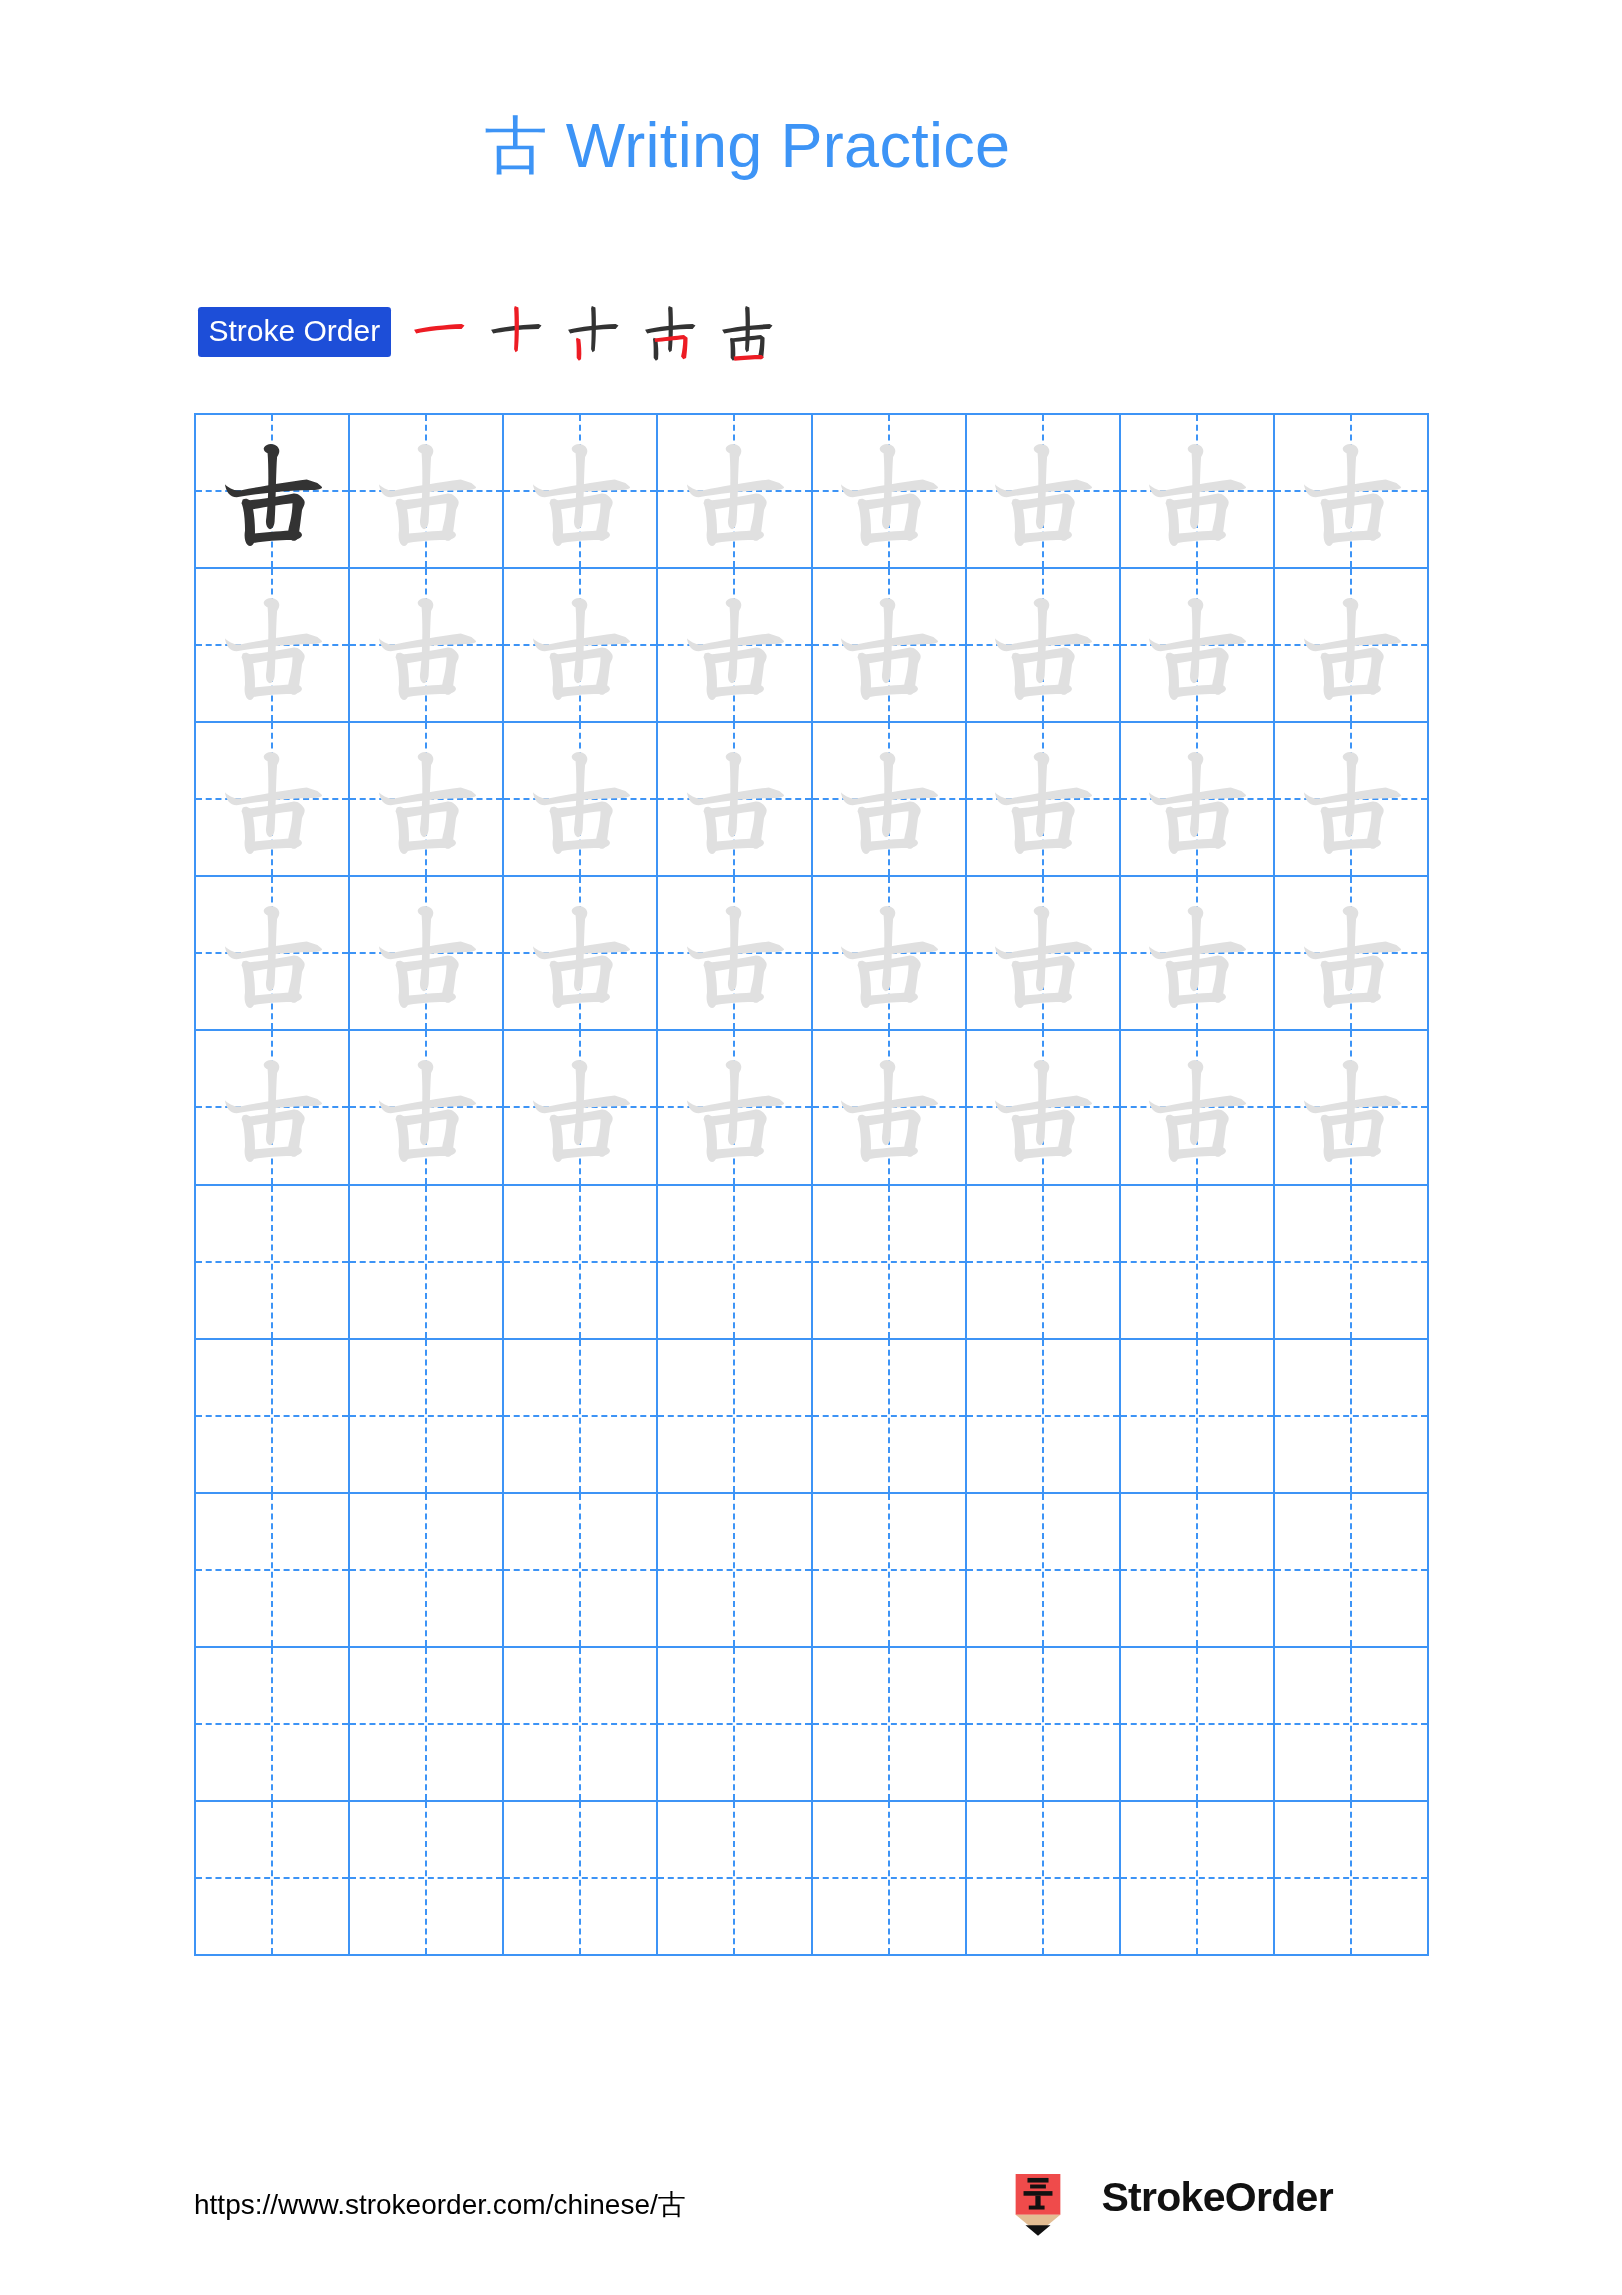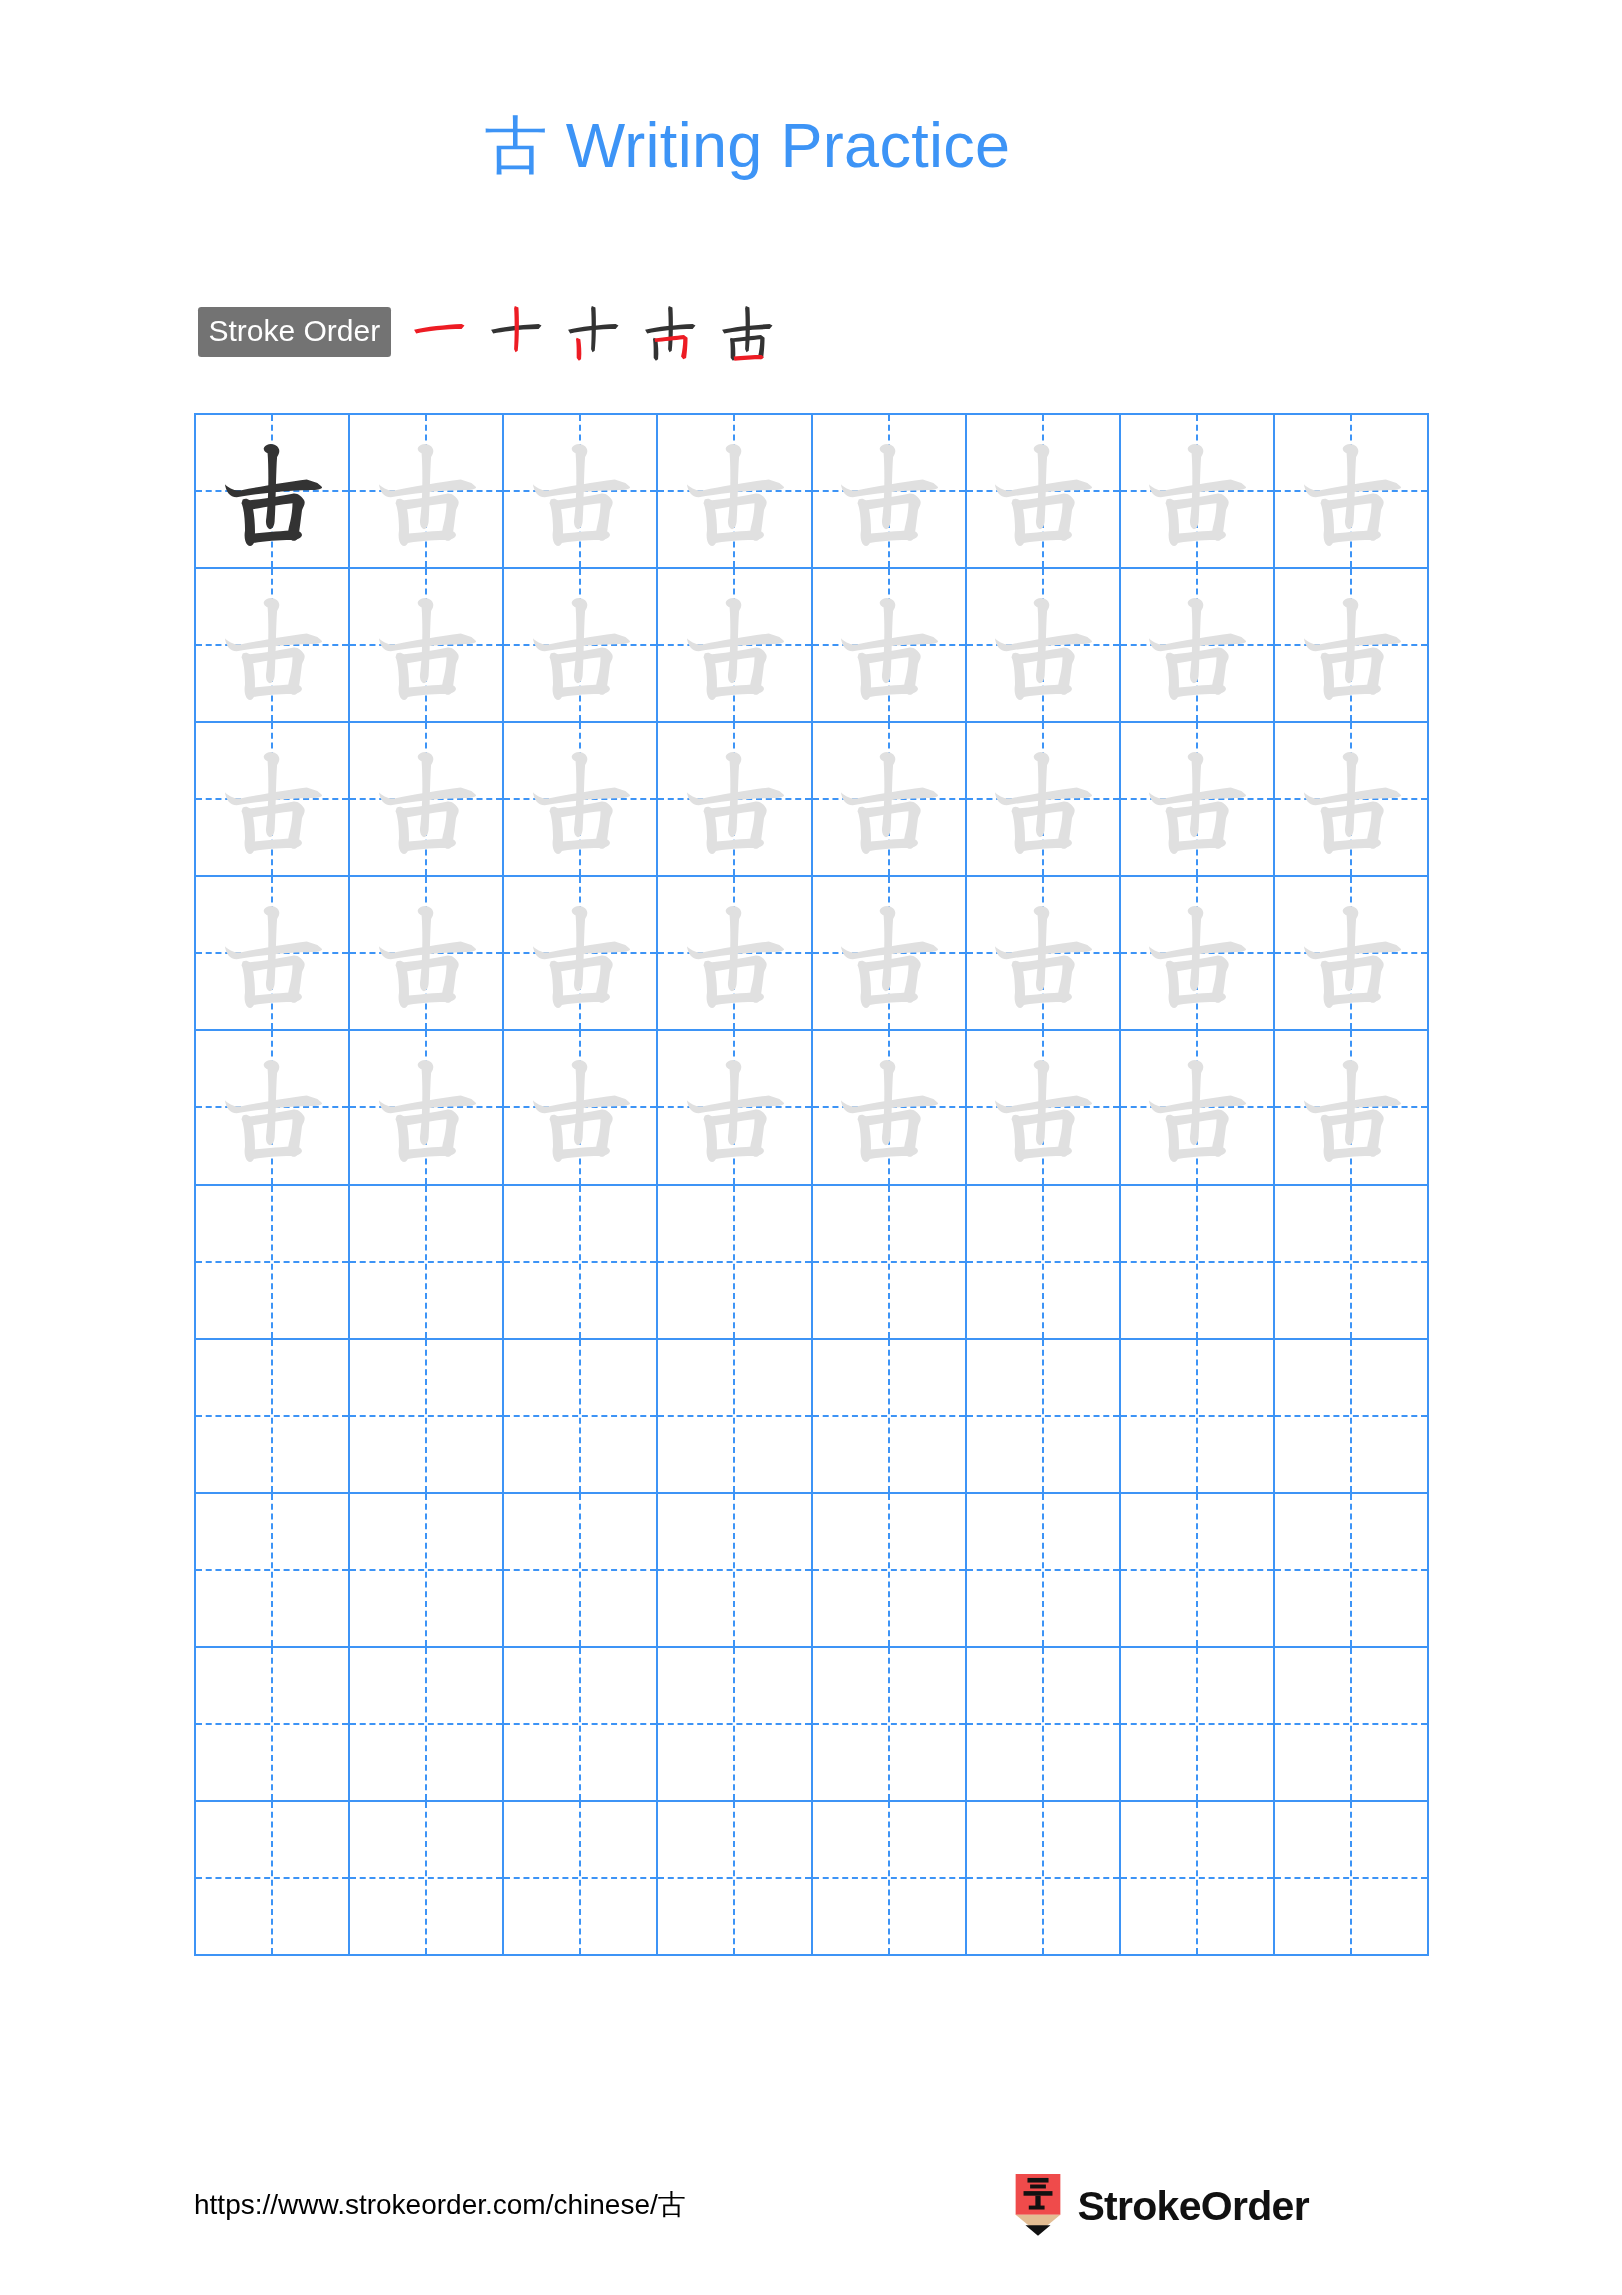--- a/index.html
+++ b/index.html
@@ -32,21 +32,21 @@
   
   .stroke-order-row {
     position: absolute;
     top: 305px;
     left: 198px;
     display: flex;
     align-items: center;
     height: 54px;
   }
   .stroke-order-badge {
-    background: #737373;
+    background: #1d4ed8;
     color: #ffffff;
     font-size: 30px;
     line-height: 1;
     padding: 9.2px 10.5px 11.8px 10.5px;
     border-radius: 3.3px;
     white-space: nowrap;
   }
   .stroke-steps {
     display: flex;
     align-items: center;
@@ -121,22 +121,22 @@
     left: 194px;
     font-size: 28px;
     color: #000000;
     white-space: nowrap;
   }
   .footer-brand {
     position: absolute;
     top: 2174px;
     left: 1013px;
     display: flex;
-    align-items: center;
     height: 65px;
+    gap: 24px;
   }
   .brand-logo {
     width: 50px;
     height: 65px;
     margin-right: 14.4px;
     flex: 0 0 auto;
   }
   .brand-logo svg { display: block; }
   .brand-name {
     font-size: 41px;

